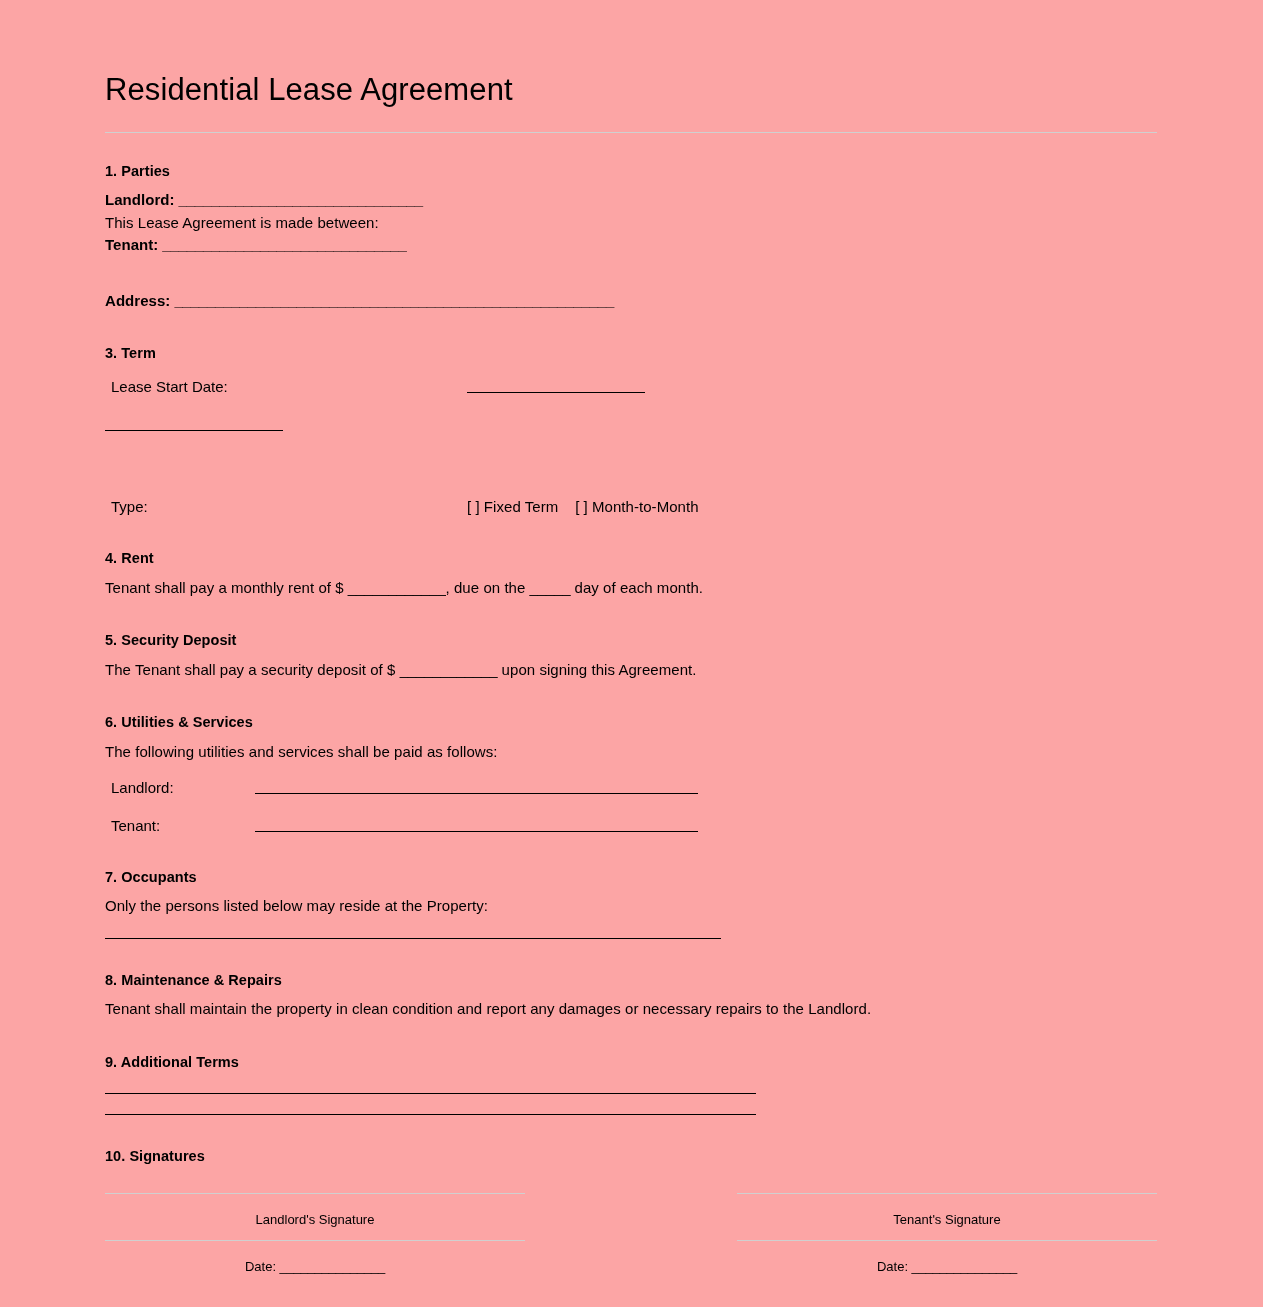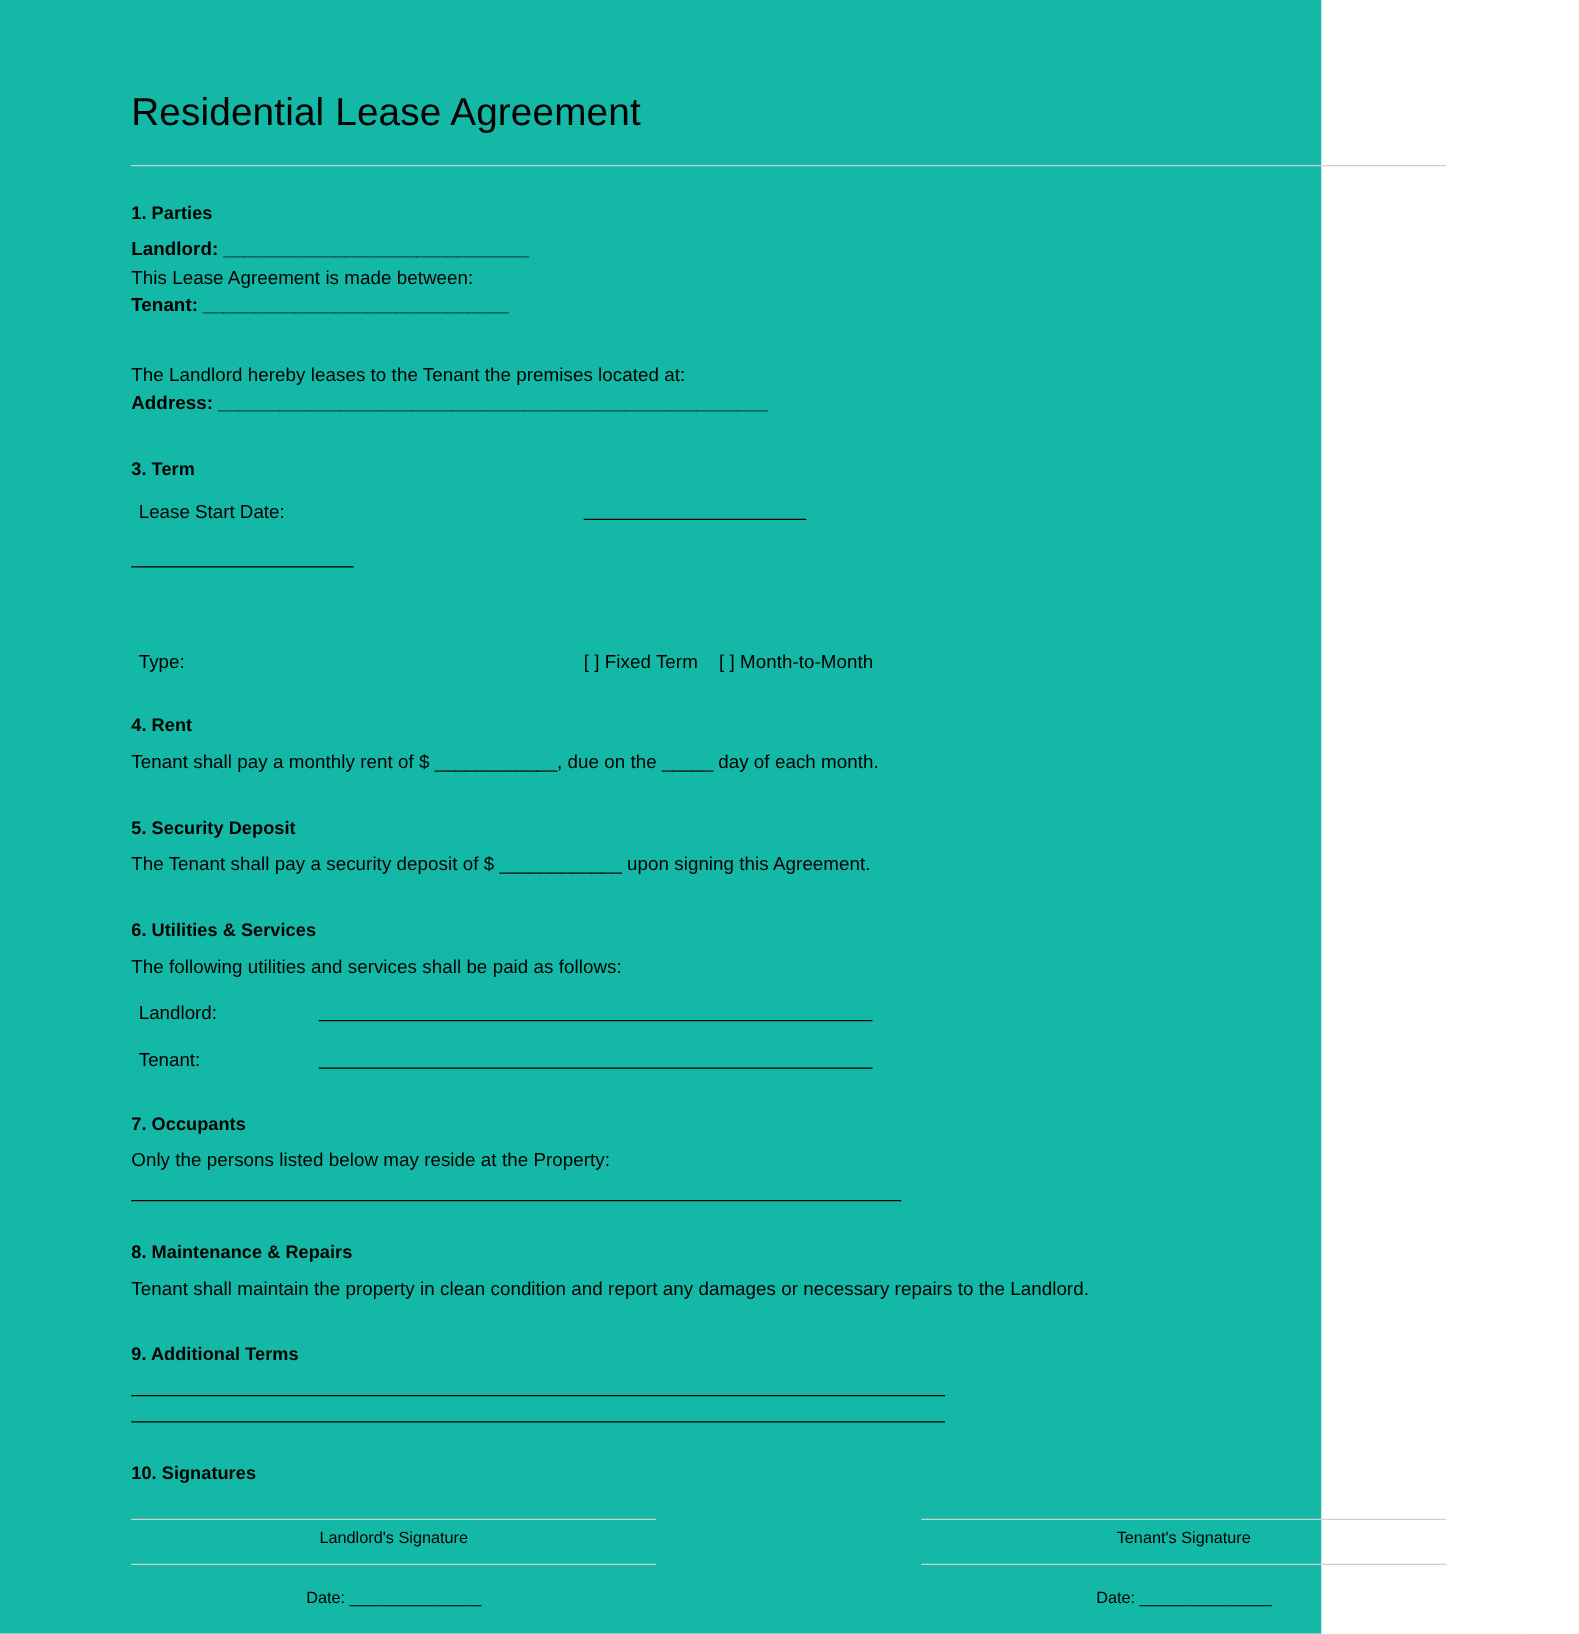--- a/index.html
+++ b/index.html
@@ -11,25 +11,25 @@
   body {
     width: 1263px;
     height: 1307px;
     font-family: "Liberation Sans", sans-serif;
     color: #000000;
     -webkit-font-smoothing: antialiased;
   }
 
   .page {
     position: relative;
-    width: 1057px;
+    width: 1263px;
     height: 1307px;
     box-sizing: border-box;
     padding: 72px 106px 0 105px;
-    background: #14b8a6;
+    background: #fca5a5;
   }
 
   
   .doc-title {
     font-size: 31px;
     font-weight: normal;
     letter-spacing: 0.1px;
     line-height: 1.15;
     margin: 0;
     padding: 0 0 2px 0;
@@ -126,21 +126,21 @@
     justify-content: space-between;
   }
   .sig-col {
     width: 420px;
   }
   .sig-name-cell {
     border-top: 1px solid #d0d0d0;
     border-bottom: 1px solid #d0d0d0;
     text-align: center;
     font-size: 13px;
-    padding: 6px 0 13px 0;
+    padding: 18px 0 13px 0;
     line-height: 1.2;
   }
   .sig-date-cell {
     text-align: center;
     font-size: 13px;
     padding: 18px 0 0 0;
     line-height: 1.2;
   }
   .sig-date-cell .fill { letter-spacing: -0.2px; text-align: center; }
 </style>
@@ -157,21 +157,20 @@
   <div class="section">
     <div class="sec-heading">1. Parties</div>
     <div class="sec-text"><span class="lbl-bold">Landlord:</span><span class="fill lbl-bold">  ______________________________</span></div>
     <div class="sec-text">This Lease Agreement is made between:</div>
     <div class="sec-text"><span class="lbl-bold">Tenant:</span><span class="fill lbl-bold">  ______________________________</span></div>
   </div>
 
   <div class="sec-gap"></div>
 
   <div class="section">
-    <div class="sec-text">The Landlord hereby leases to the Tenant the premises located at:</div>
     <div class="sec-text"><span class="lbl-bold">Address:</span><span class="fill lbl-bold"> ______________________________________________________</span></div>
   </div>
 
   <div class="sec-gap"></div>
 
   <div class="section term">
     <div class="sec-heading">3. Term</div>
 
     <div class="row2 first">
       <div class="col-label">Lease Start Date:</div>

